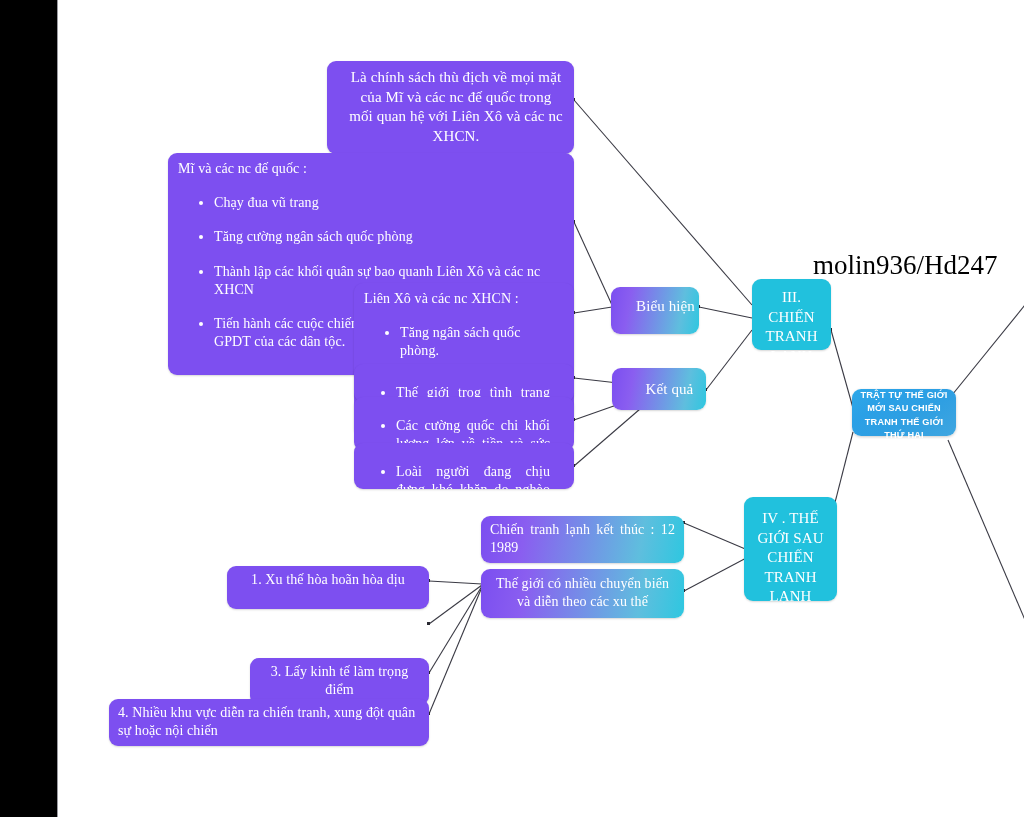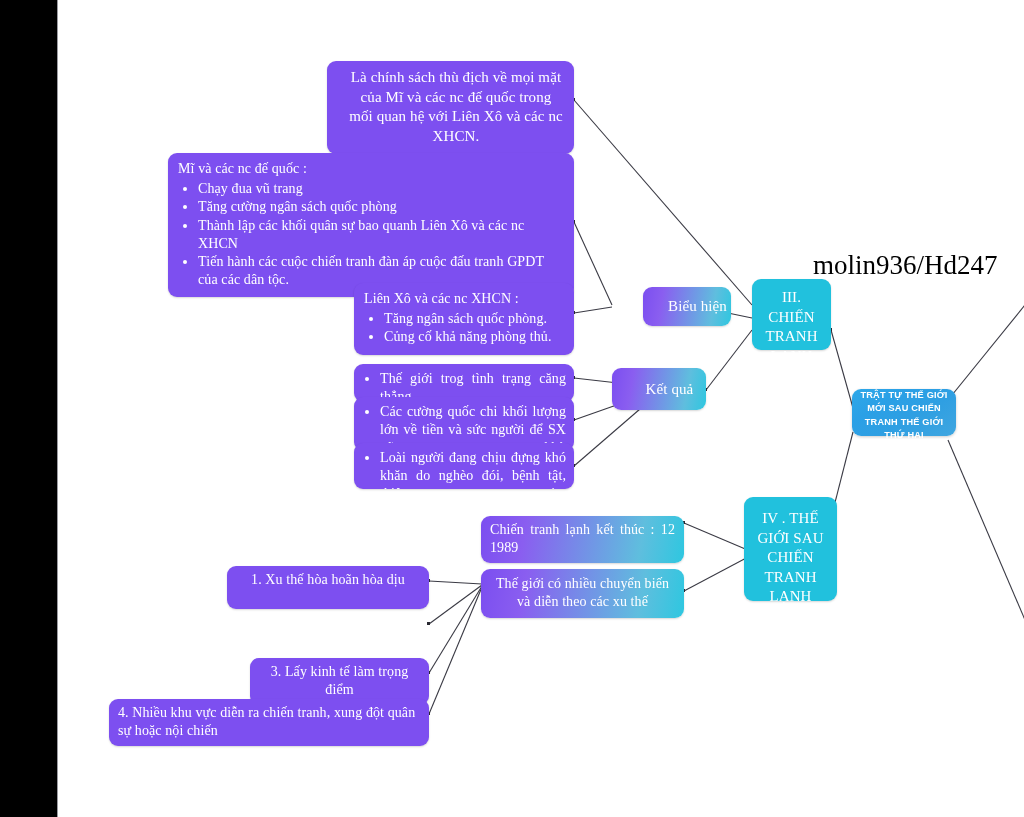--- a/index.html
+++ b/index.html
@@ -28,21 +28,21 @@
   .purple{background:#7d4ff0;box-shadow:0 1px 2px rgba(0,0,0,.16);}
   .grad{background:linear-gradient(100deg,#7b4ef0 0%,#8a5ef0 22%,#5fbede 78%,#2ec7e0 100%);
         box-shadow:0 1px 2px rgba(0,0,0,.16);}
   .cyan{background:#21c1dd;box-shadow:0 1px 2px rgba(0,0,0,.16);}
   .blue{background:linear-gradient(150deg,#2fa8e8 0%,#2aa0e6 30%,#2f9fe2 60%,#3fa6e0 100%);
         box-shadow:0 1px 3px rgba(0,0,0,.2);}
   .ctr{text-align:center;}
   .just{text-align:justify;text-align-last:justify;}
   .pad{padding:7px 10px 8px 10px;}
   ul{margin:2px 0 0 0;padding-left:20px;}
-  li{margin:0;padding:0;}
+  li{margin:16px;padding:0;}
   .fs15{font-size:15px;padding-left:21px;}
   .fs14{font-size:14px;}
   #watermark{
     position:absolute;
     color:#000000;
     font-family:"Liberation Serif", serif;
     font-size:27px;
     white-space:nowrap;
   }
   .sans{font-family:"Liberation Sans", sans-serif;font-weight:bold;}
@@ -142,21 +142,21 @@
         <li class="just">Các cường quốc chi khối lượng lớn  về tiền và sức người để SX vũ khí.</li>
       </ul>
     </div>
 
     <div class="node purple fs14" style="left:296px;top:443px;width:220px;height:46px;overflow:hidden;padding:4px 8px;">
       <ul style="padding-left:18px;">
         <li class="just">Loài người đang chịu đựng khó khăn do nghèo đói, bệnh tật, thiên tai...</li>
       </ul>
     </div>
 
-    <div class="node grad ctr fs15" style="left:585px;top:287px;width:88px;height:39px;line-height:39px;">
+    <div class="node grad ctr fs15" style="left:553px;top:287px;width:88px;height:47px;line-height:39px;">
       <span>Biểu hiện</span>
     </div>
 
     <div class="node grad ctr fs15" style="left:554px;top:368px;width:94px;height:42px;line-height:42px;">
       <span>Kết quả</span>
     </div>
 
     <div class="node cyan ctr fs15" style="left:694px;top:279px;width:79px;height:71px;padding:9px 6px;">
       <span>III. CHIẾN TRANH LẠNH</span>
     </div>

